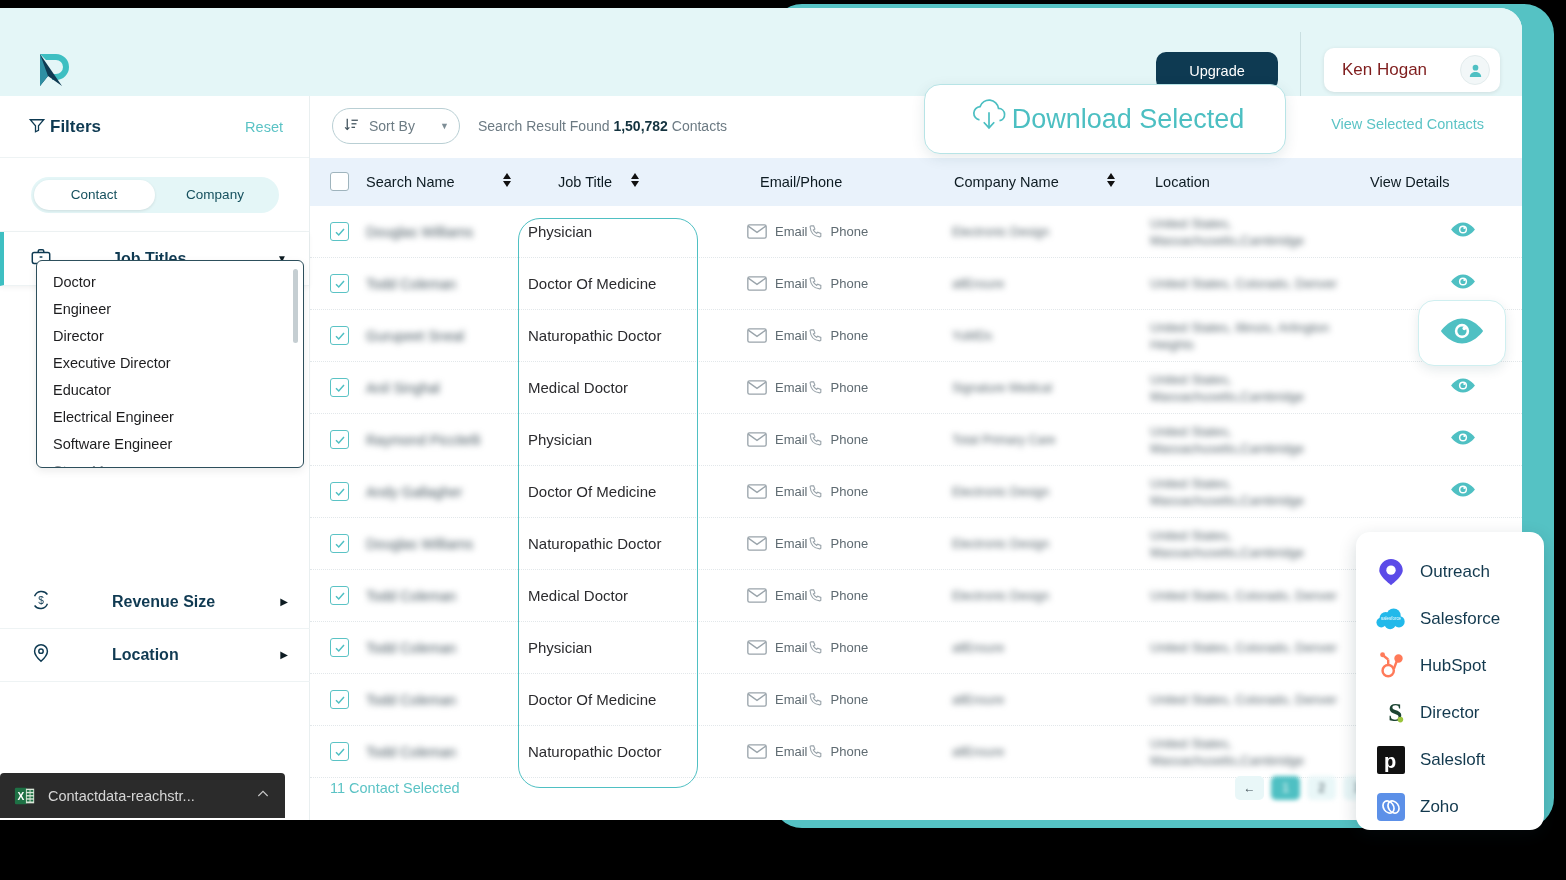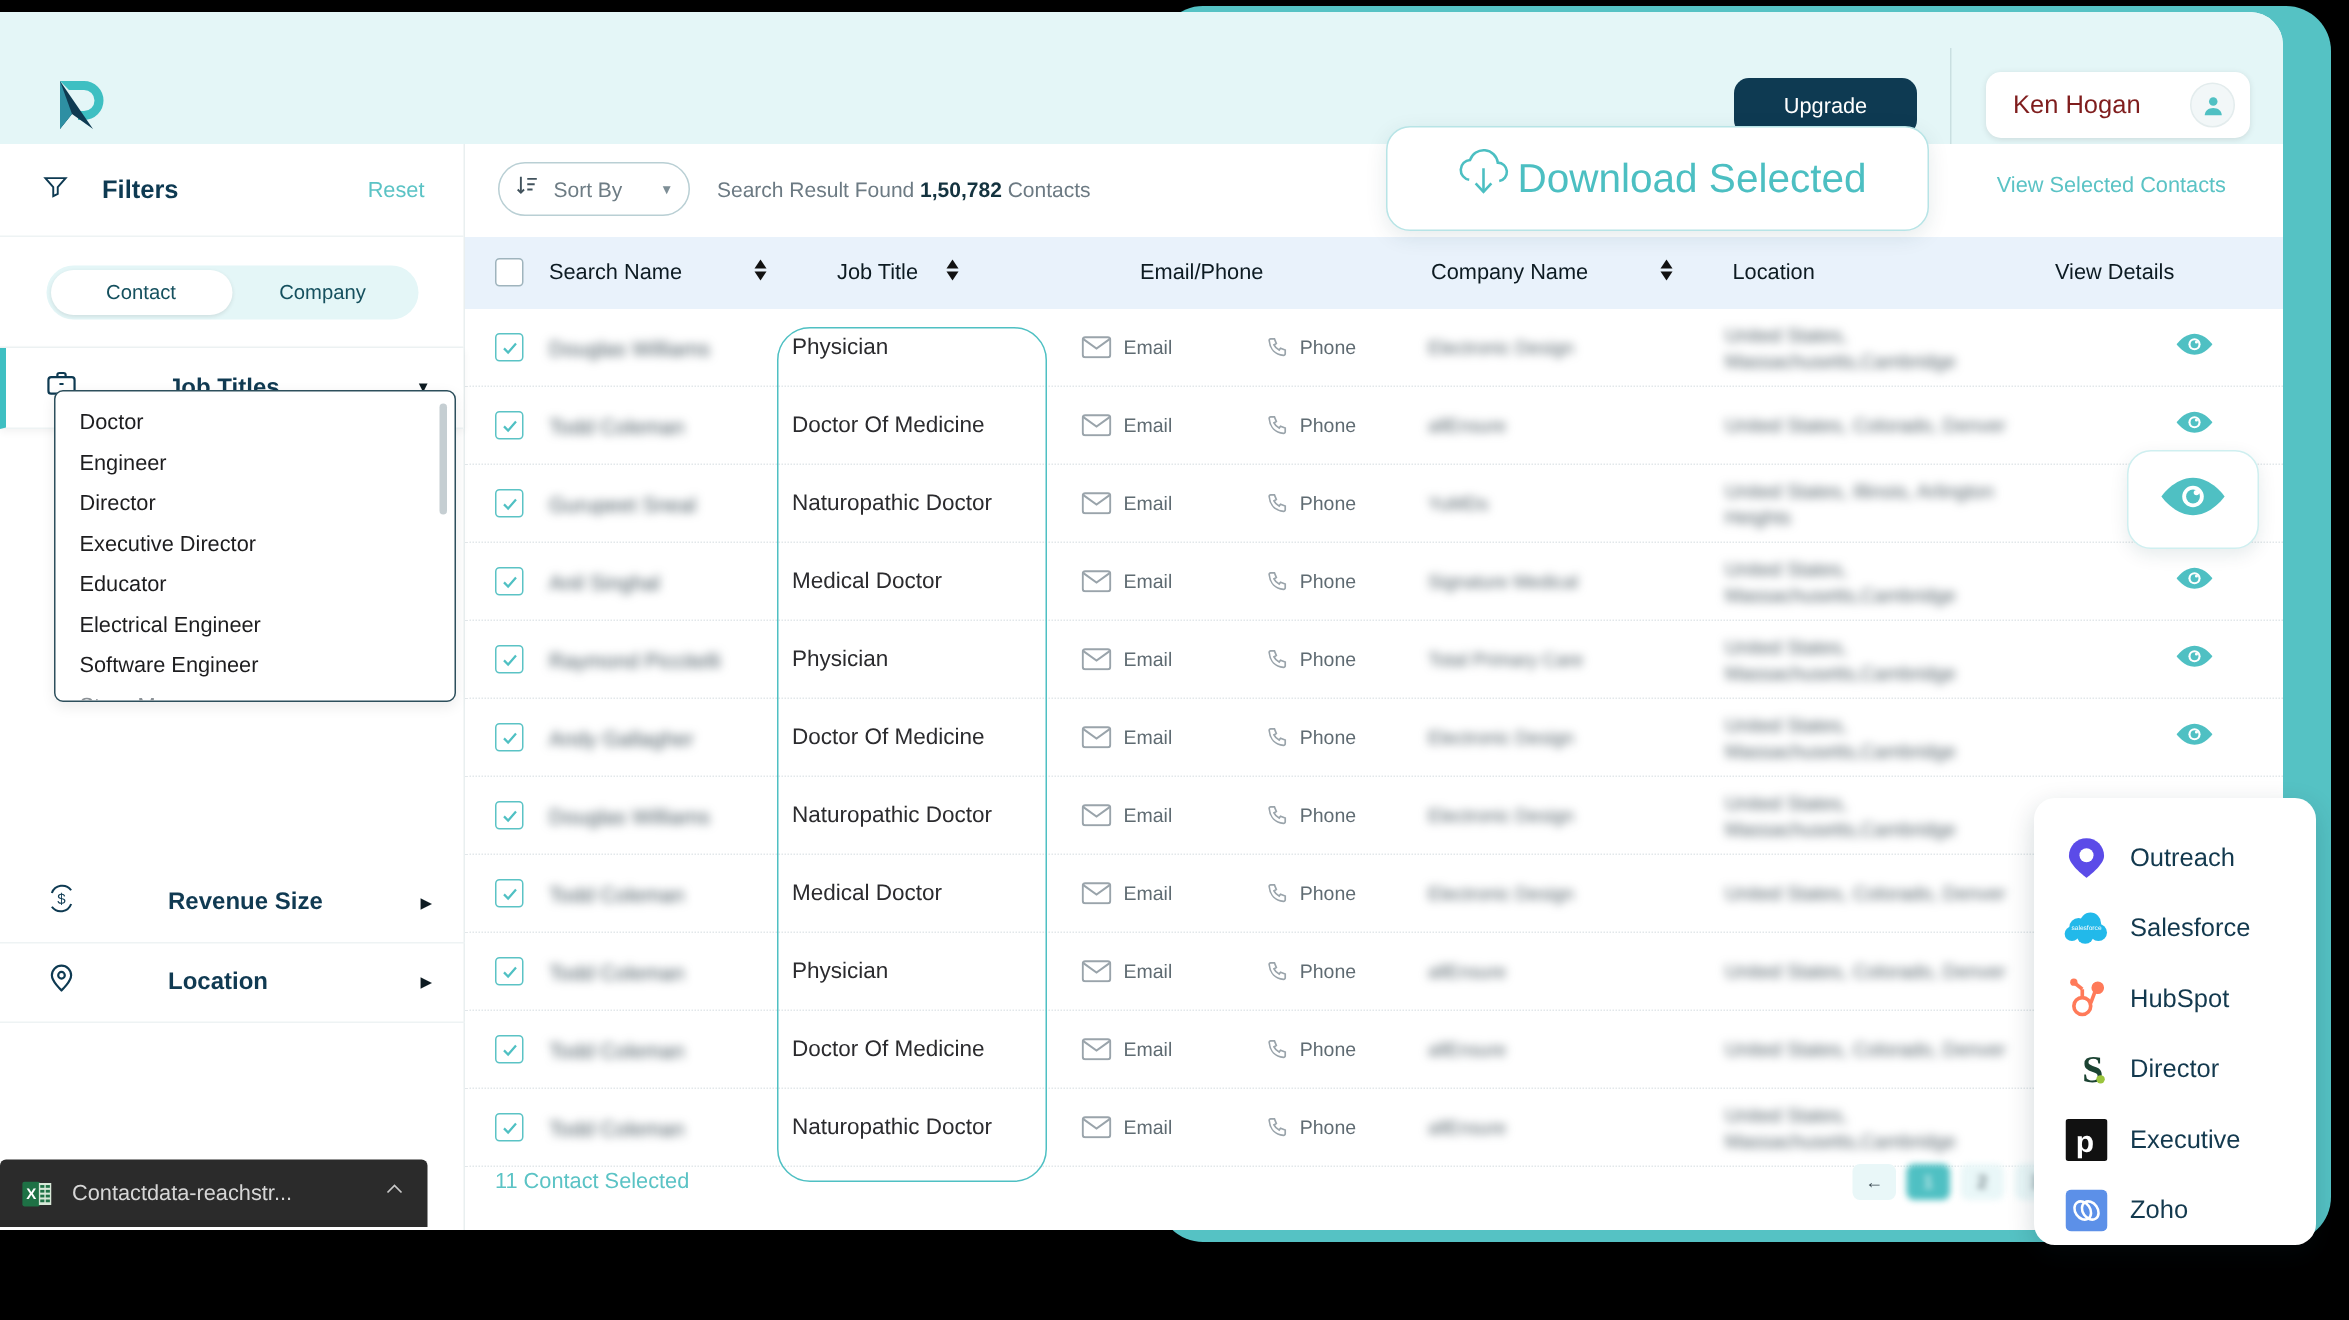--- a/index.html
+++ b/index.html
@@ -74,21 +74,21 @@
     background: #ffffff;
     border-right: 1px solid #e9eff0;
   }
   .filters-row {
     position: relative; height: 62px;
     display: flex; align-items: center;
     padding: 0 26px 0 28px;
     border-bottom: 1px solid #eef3f4;
   }
   .filters-title {
-    font-size: 17px; font-weight: bold; color: #0E3A52; margin-left: 22px;
+    font-size: 17px; font-weight: bold; color: #0E3A52; margin-left: 4px;
   }
   .reset-link {
     margin-left: auto; font-size: 14.5px; color: #5BC3C5; cursor: pointer;
   }
   .seg-wrap {
     height: 74px; display: flex; align-items: center; justify-content: center;
     border-bottom: 1px solid #eef3f4;
   }
   .segmented {
     width: 248px; height: 36px;
@@ -207,21 +207,21 @@
   }
   .cell-name {
     position: absolute; left: 56px; width: 150px;
     font-size: 14px; color: #4a5a63;
     filter: blur(3.3px); white-space: nowrap; overflow: hidden;
   }
   .cell-job {
     position: absolute; left: 218px; width: 190px;
     font-size: 15px; color: #2b2b2e; white-space: nowrap;
   }
-  .cell-contact { position: absolute; left: 411px; display: flex; align-items: flex-end; gap: 62px; }
+  .cell-contact { position: absolute; left: 437px; display: flex; align-items: flex-end; }
   .cc-item { display: flex; align-items: center; gap: 8px; font-size: 13px; color: #5f6b72; cursor: pointer; }
   .cell-company {
     position: absolute; left: 642px; width: 160px;
     font-size: 12.5px; color: #55636b;
     filter: blur(3.2px); white-space: nowrap; overflow: hidden;
   }
   .cell-location {
     position: absolute; left: 840px; width: 200px;
     font-size: 13px; color: #55636b; line-height: 17px;
     filter: blur(3.2px);
@@ -900,21 +900,21 @@
         </span>
         <span class="crm-label">Director</span>
       </div>
       <div class="crm-item">
         <span class="crm-ico">
           <svg width="28" height="28" viewBox="0 0 28 28">
             <rect width="28" height="28" rx="2" fill="#111"></rect>
             <text x="13" y="22" font-size="20" font-weight="bold" fill="#fff" text-anchor="middle" font-family="Liberation Sans">p</text>
           </svg>
         </span>
-        <span class="crm-label">Executive</span>
+        <span class="crm-label">Salesloft</span>
       </div>
       <div class="crm-item">
         <span class="crm-ico">
           <svg width="28" height="28" viewBox="0 0 28 28">
             <rect width="28" height="28" rx="4" fill="#5C90E8"></rect>
             <g fill="none" stroke="#fff" stroke-width="1.7">
               <ellipse cx="11.5" cy="14" rx="5" ry="6.5" transform="rotate(-35 11.5 14)"></ellipse>
               <ellipse cx="16.5" cy="14" rx="5" ry="6.5" transform="rotate(-35 16.5 14)"></ellipse>
             </g>
           </svg>

